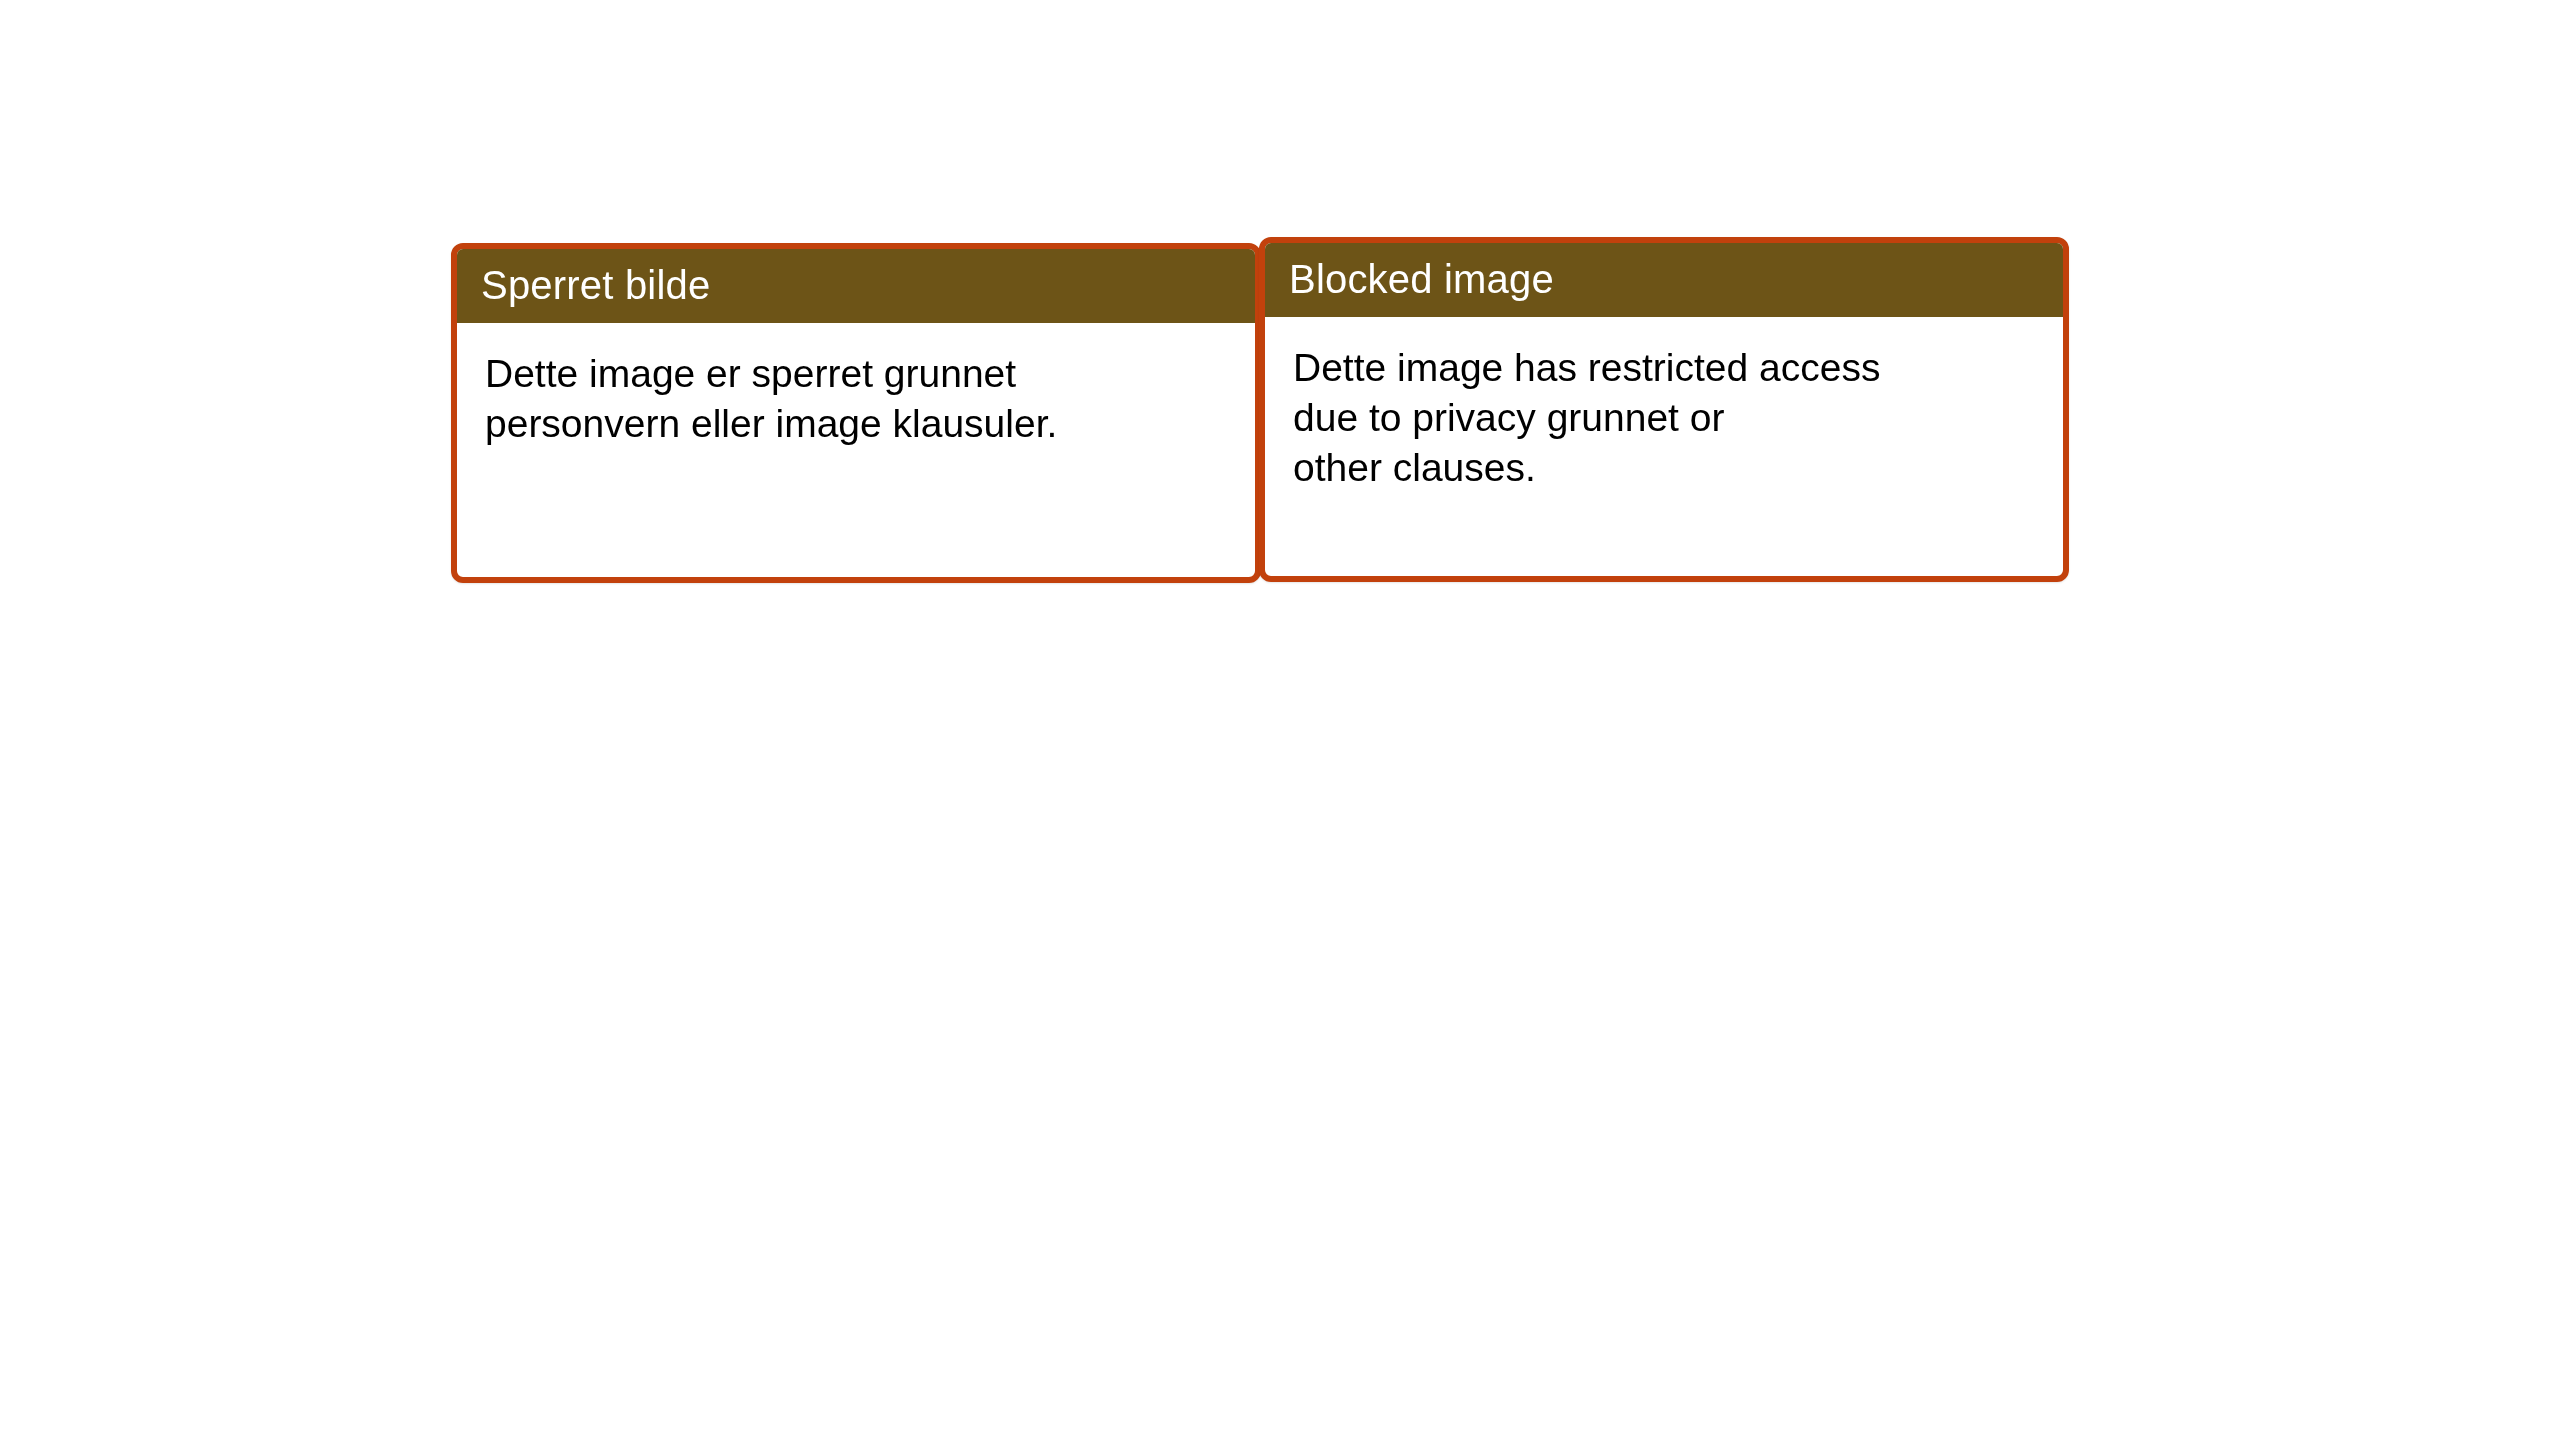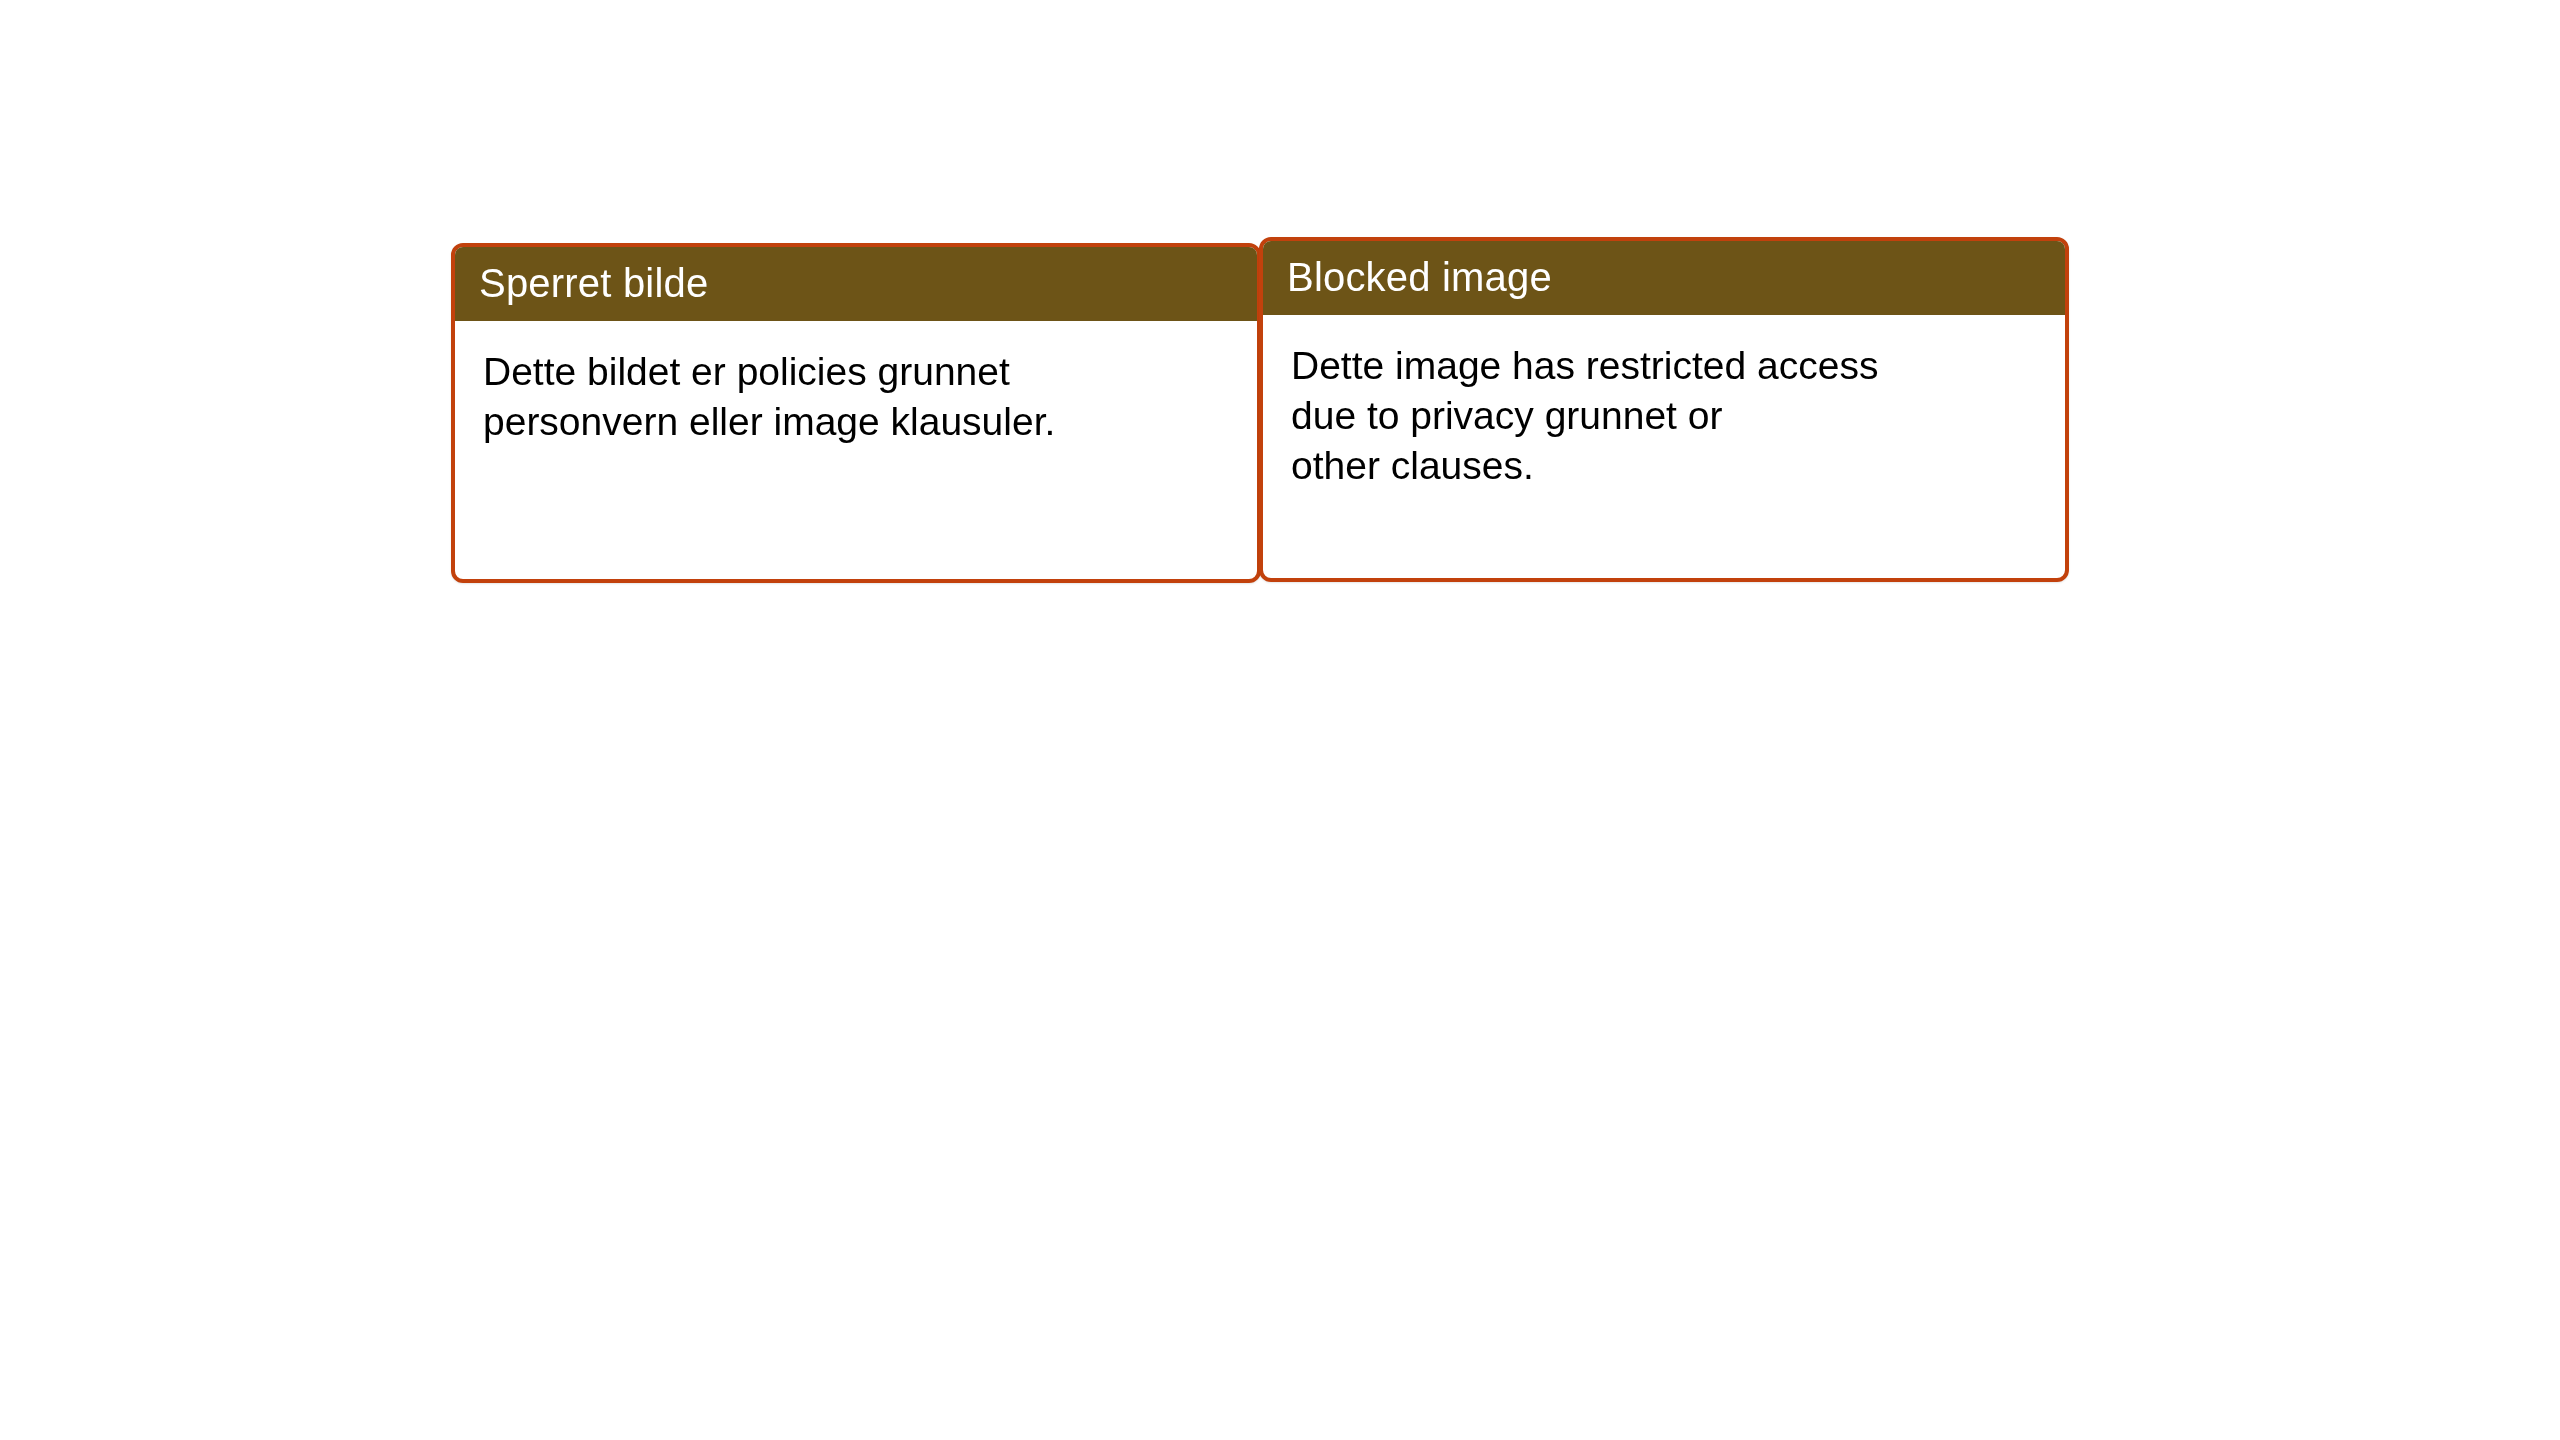--- a/index.html
+++ b/index.html
@@ -17,21 +17,21 @@
   #stage {
     position: relative;
     width: 2560px;
     height: 1440px;
     background: #ffffff;
   }
   .notice-card {
     position: absolute;
     box-sizing: border-box;
     background: #ffffff;
-    border: 4px solid #c2410c;
+    border: 6px solid #c2410c;
     border-radius: 12px;
     overflow: hidden;
     box-shadow: 0 1px 2px rgba(0,0,0,0.10);
   }
   .notice-header {
     box-sizing: border-box;
     background: #6d5417;
     color: #ffffff;
     font-size: 40px;
     line-height: 1;
@@ -63,21 +63,21 @@
   .body-line { display: block; }
 </style>
 </head>
 <body>
 
 <div id="stage">
 
   <div class="notice-card" id="card-blocked-no">
     <div class="notice-header">Sperret bilde</div>
     <div class="notice-body">
-      <span class="body-line">Dette bildet er policies grunnet</span>
+      <span class="body-line">Dette image er sperret grunnet</span>
       <span class="body-line">personvern eller image klausuler.</span>
     </div>
   </div>
 
   <div class="notice-card" id="card-blocked-en">
     <div class="notice-header">Blocked image</div>
     <div class="notice-body">
       <span class="body-line">Dette image has restricted access</span>
       <span class="body-line">due to privacy grunnet or</span>
       <span class="body-line">other clauses.</span>

